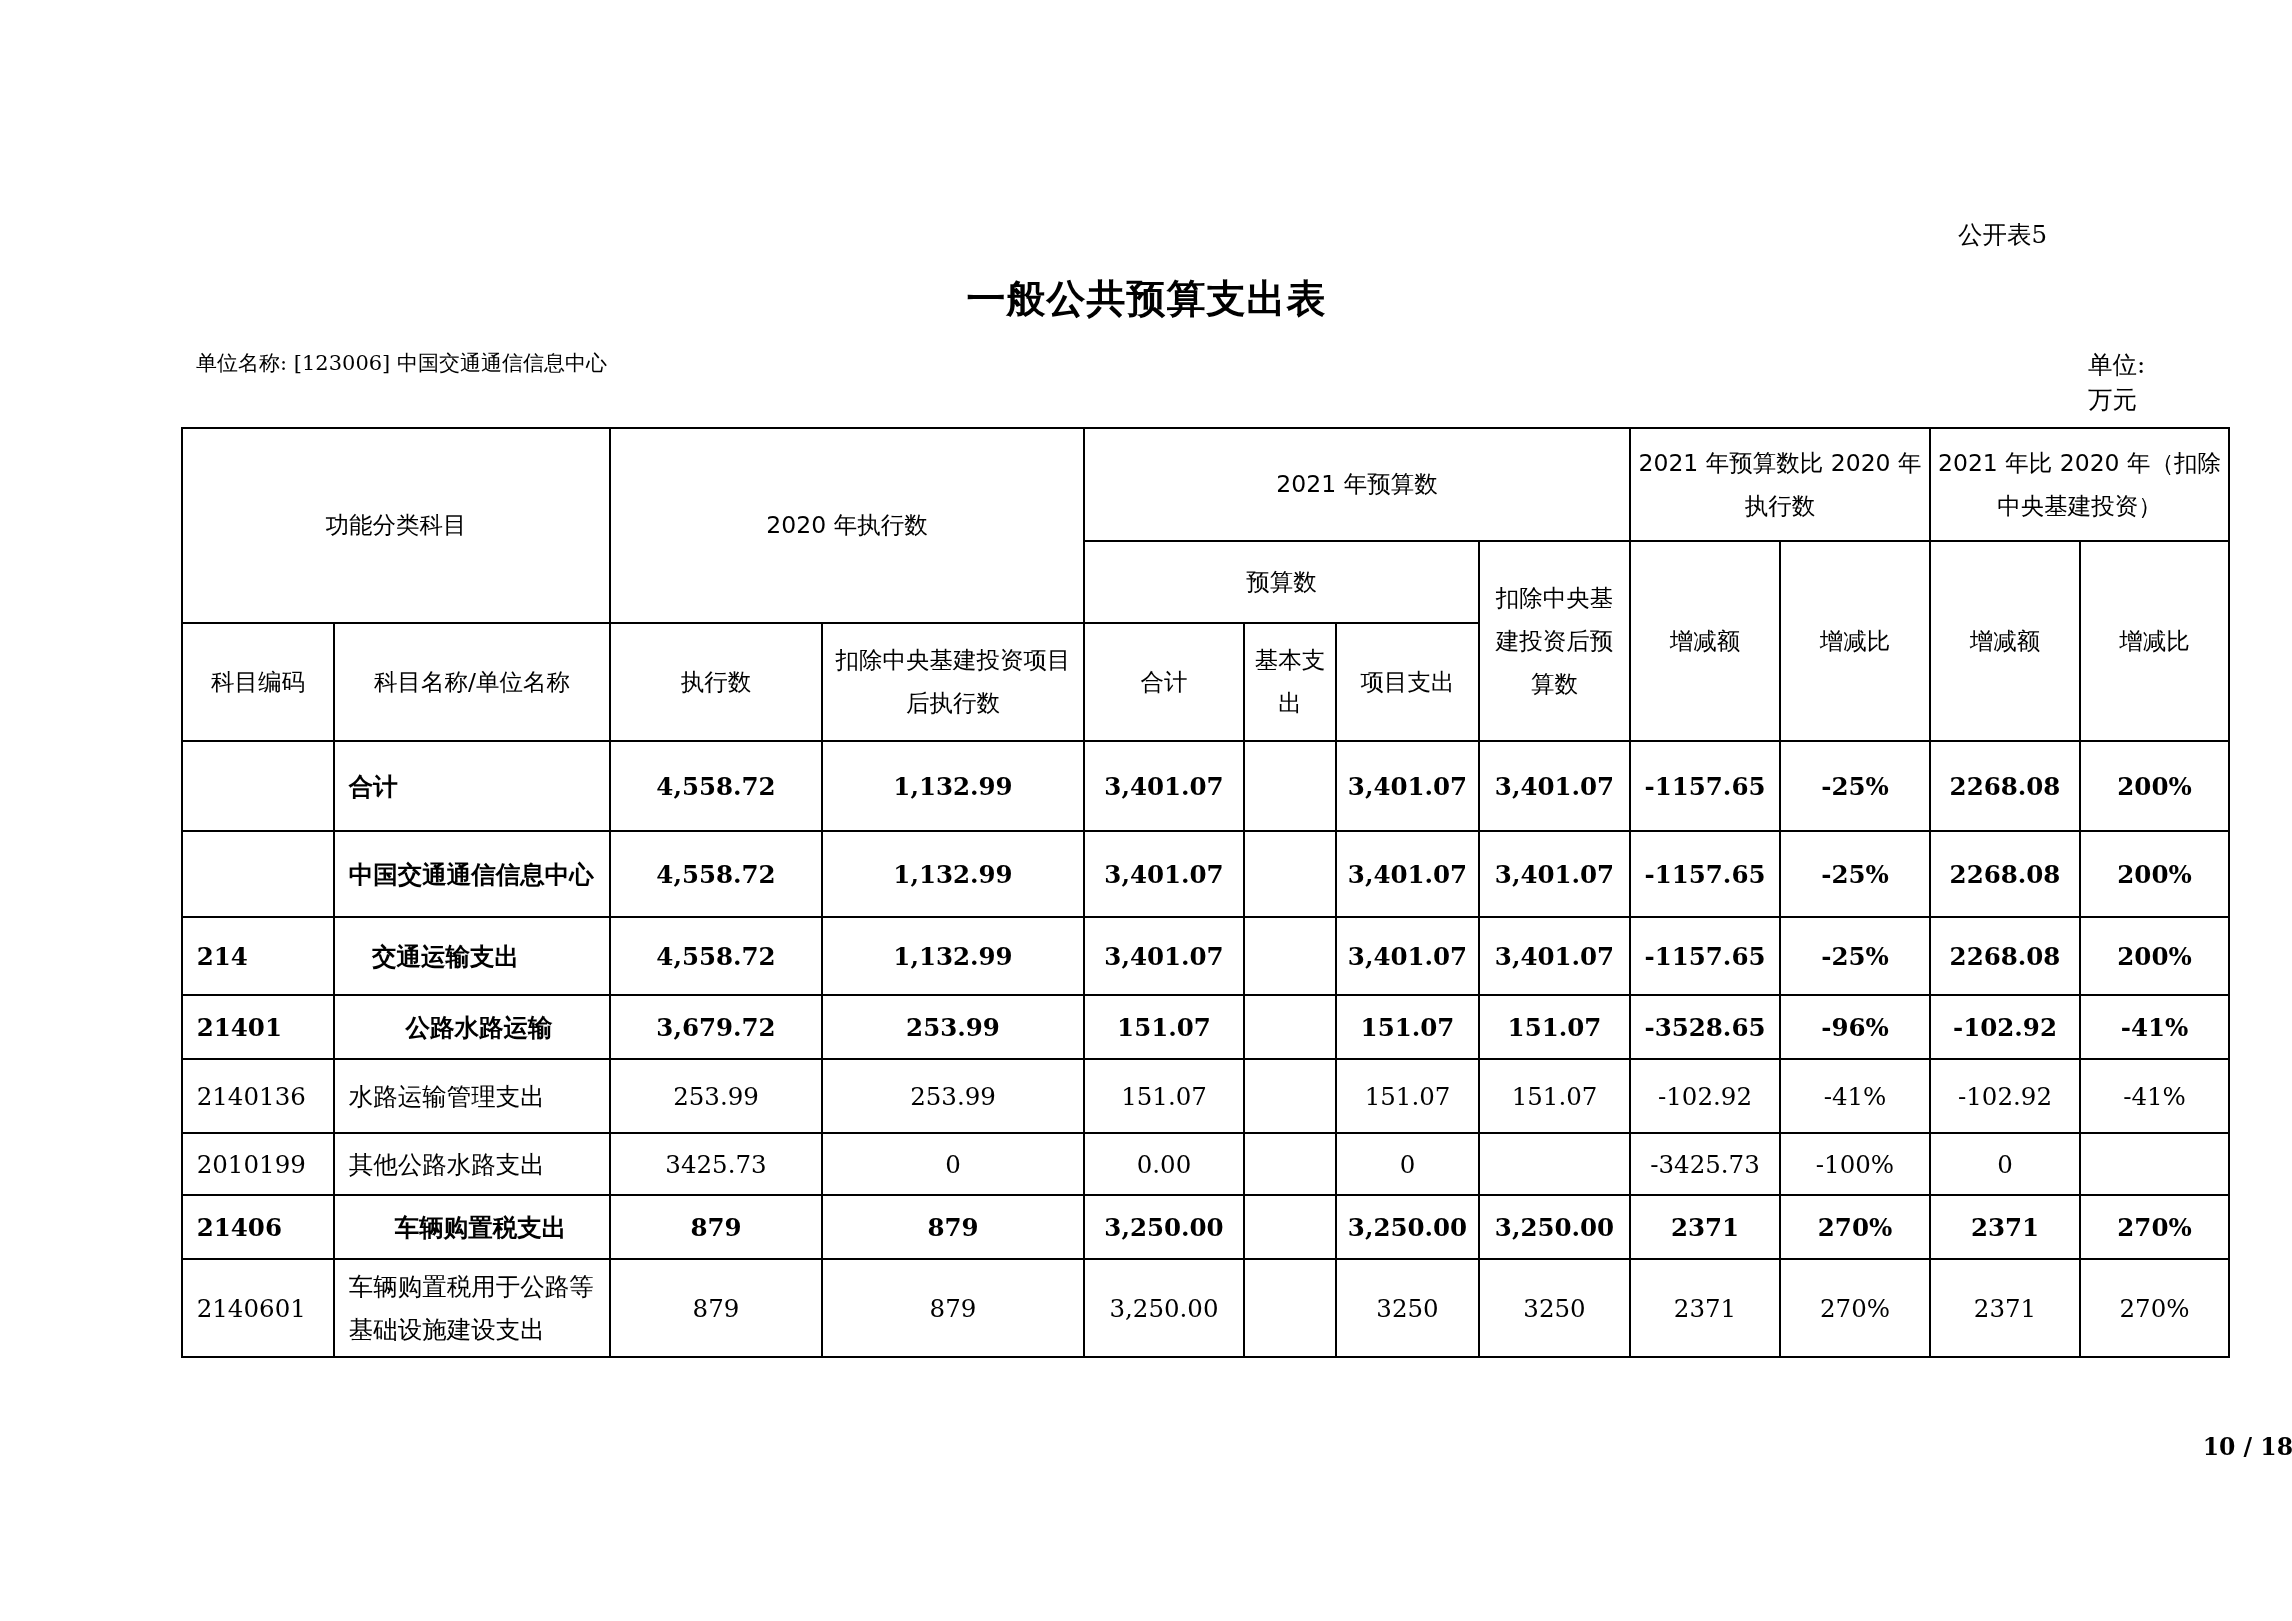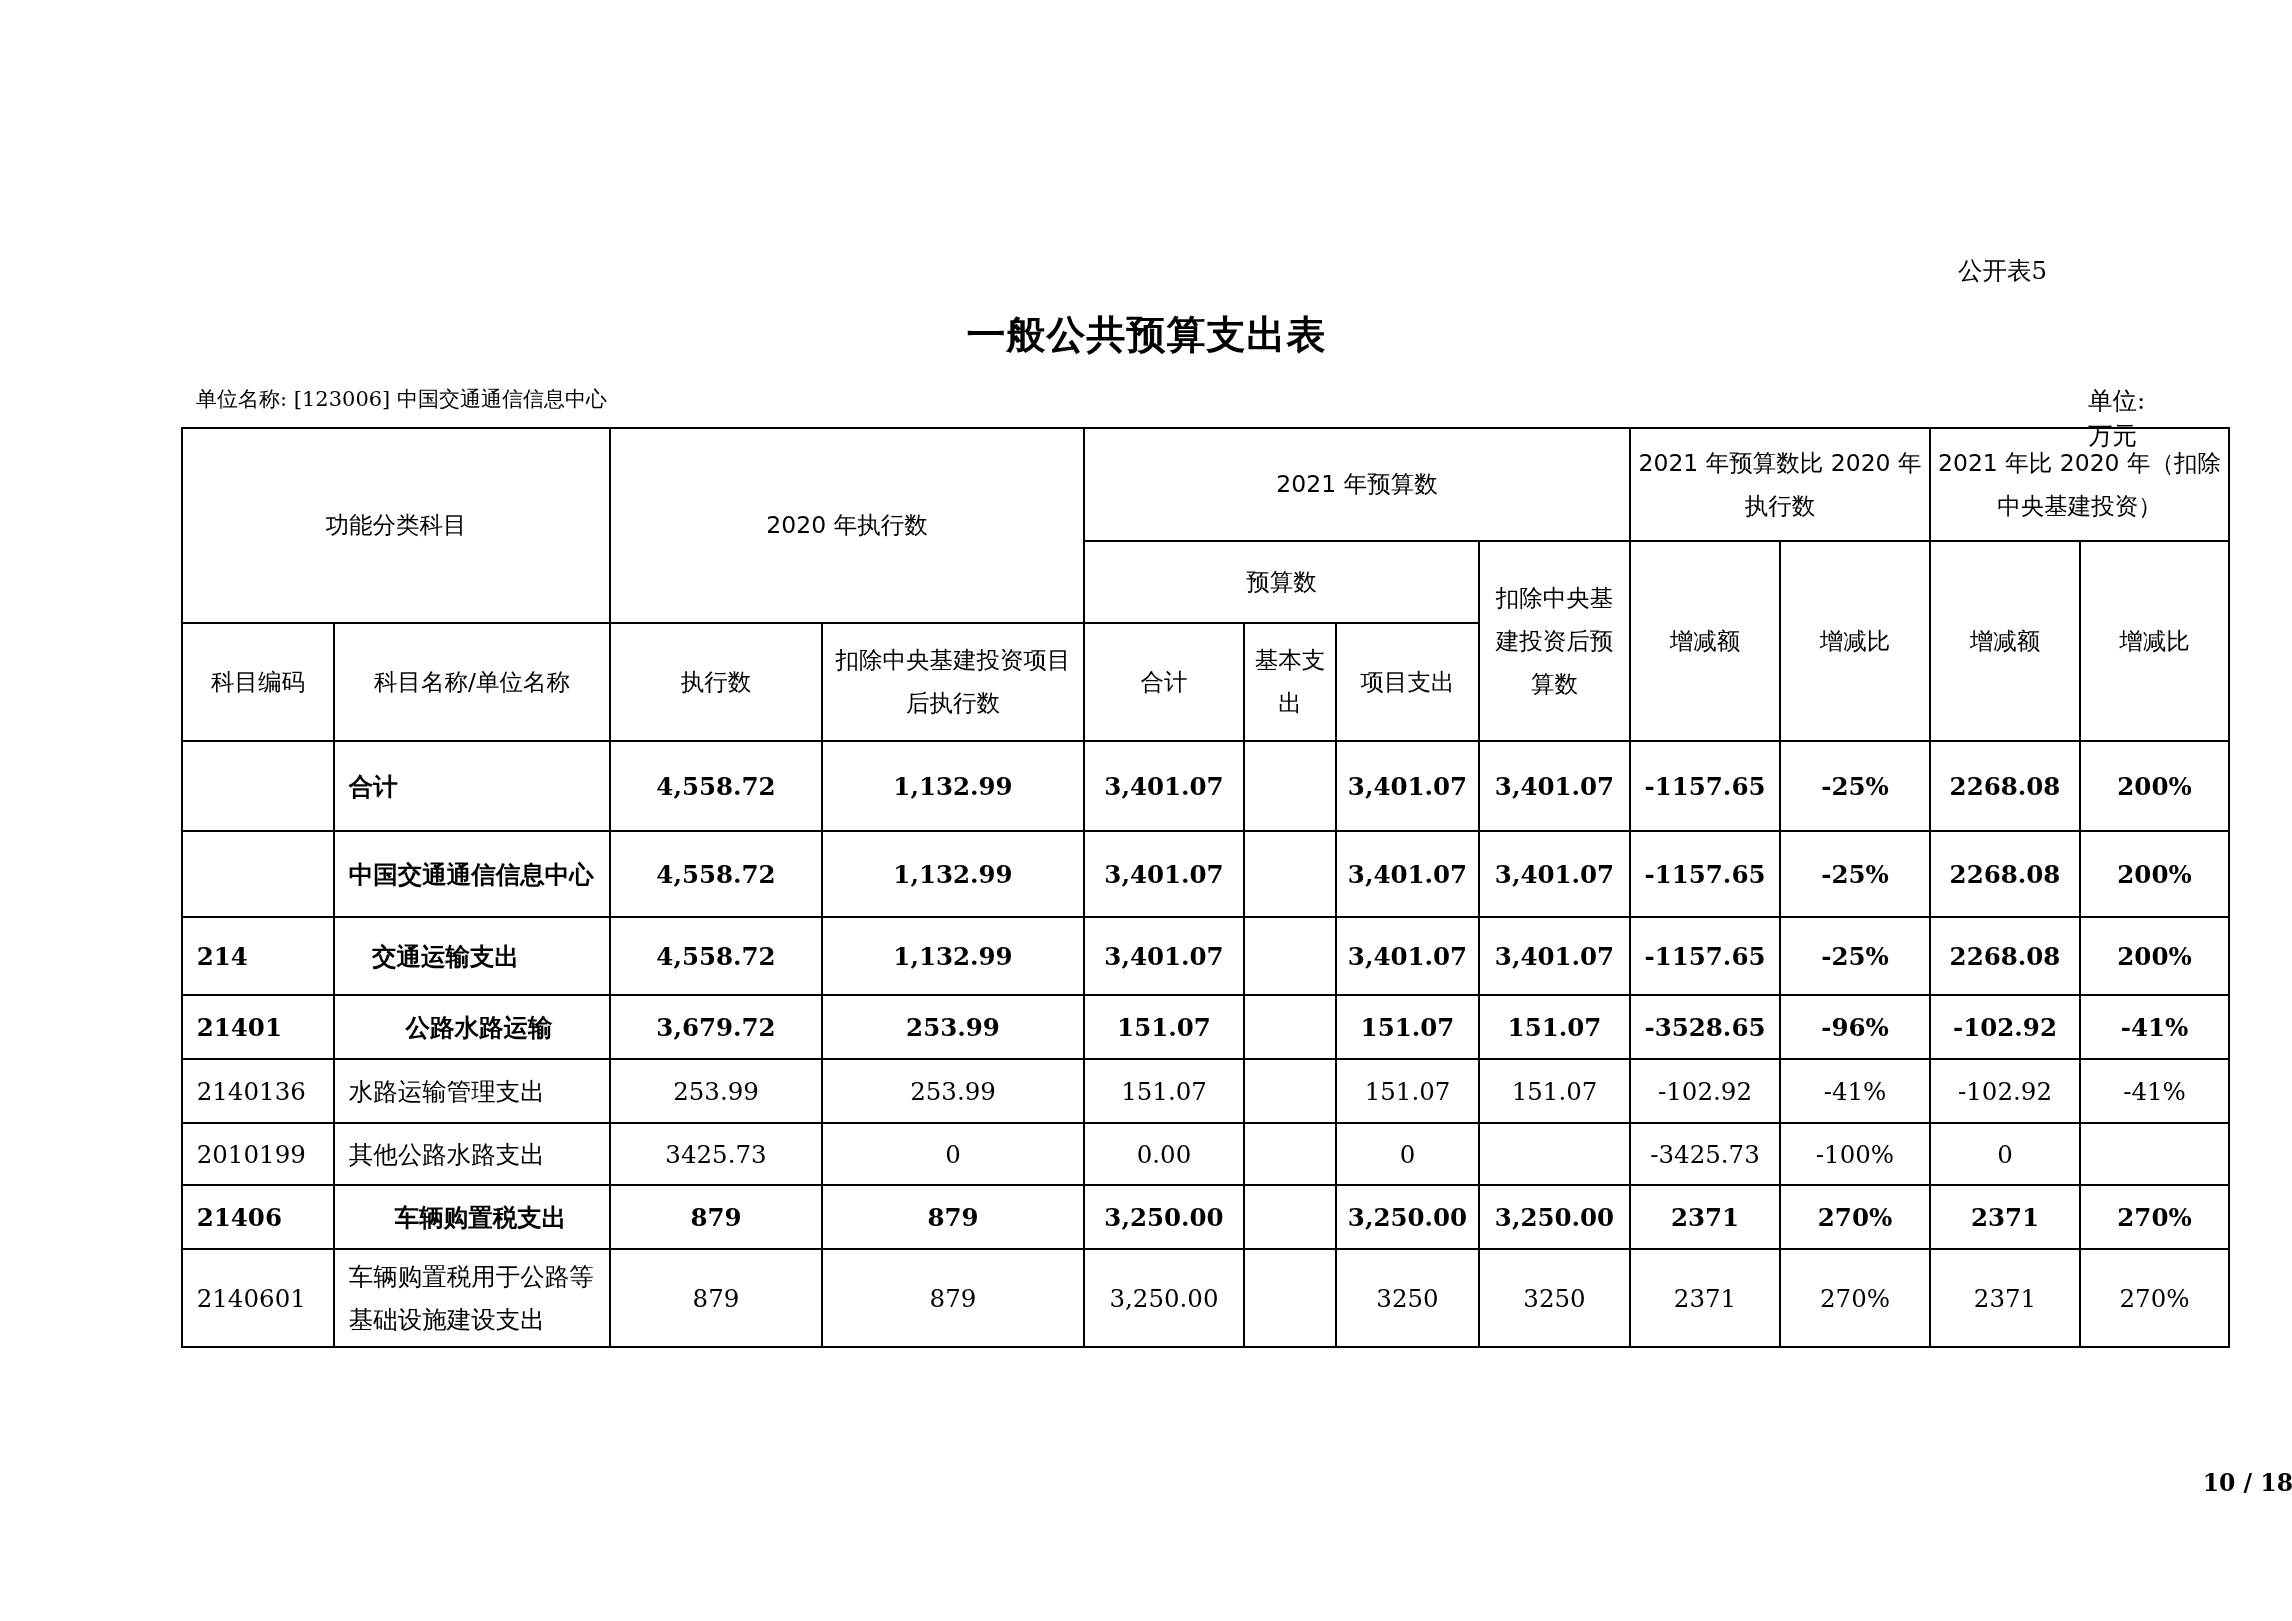--- a/index.html
+++ b/index.html
@@ -1,18 +1,18 @@
 <!DOCTYPE html>
 <html><head>
   <meta charset="utf-8">
   <style>
     html, body { margin: 0; padding: 0; background: #ffffff; }
     body { width: 2293px; height: 1621px; position: relative; overflow: hidden;
            font-family: "DejaVu Serif", "Liberation Serif", serif; color: #000; }
-    .abs { position: absolute; margin-top: 36px; }
+    .abs { position: absolute; }
     #form-no { left: 1958px; top: 218px; font-size: 24.5px; }
     #title { left: 0; width: 2293px; top: 272px; text-align: center; font-size: 39px; font-weight: bold;
              font-family: "DejaVu Sans", "Liberation Sans", sans-serif; letter-spacing: 1px; }
     #unit-name { left: 196px; top: 349px; font-size: 21px; }
     #unit-label { left: 2088px; top: 347px; font-size: 24.5px; line-height: 35px; width: 78px; }
     table#budget { position: absolute; left: 181px; top: 427px; border-collapse: collapse; table-layout: fixed; }
     #budget td { border: 2px solid #000; text-align: center; vertical-align: middle; font-size: 24.5px;
                  line-height: 43px; padding: 0 5.9px; overflow: hidden; }
     #budget td.hdr { font-family: "DejaVu Sans", "Liberation Sans", sans-serif; font-size: 23.5px; }
     #budget td.code { text-align: left; padding-left: 13.7px; }
@@ -121,21 +121,21 @@
     <td>253.99</td>
     <td>151.07</td>
     <td></td>
     <td>151.07</td>
     <td>151.07</td>
     <td>-3528.65</td>
     <td>-96%</td>
     <td>-102.92</td>
     <td>-41%</td>
   </tr>
-  <tr style="height:64px">
+  <tr style="height:74px">
     <td class="code">2140136</td>
     <td class="name">水路运输管理支出</td>
     <td>253.99</td>
     <td>253.99</td>
     <td>151.07</td>
     <td></td>
     <td>151.07</td>
     <td>151.07</td>
     <td>-102.92</td>
     <td>-41%</td>

